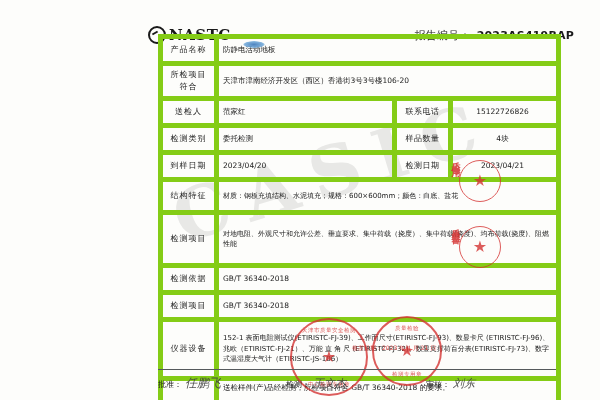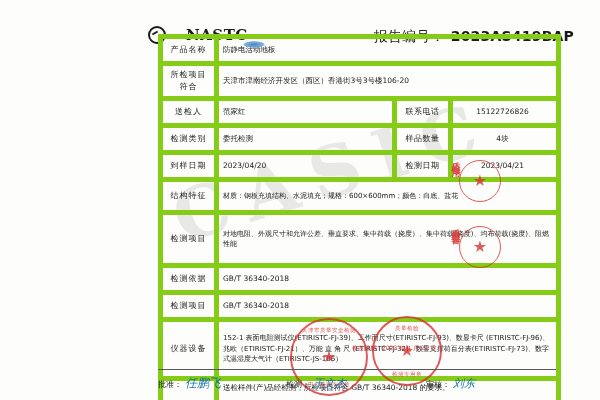--- a/index.html
+++ b/index.html
@@ -29,21 +29,21 @@
     left: 0;
     width: 600px;
     height: 32px;
   }
   .logo {
     position: absolute;
     left: 148px;
     top: 12px;
     display: flex;
     align-items: center;
-    gap: 20px;
+    gap: 3px;
   }
   .logo-mark {
     width: 14px;
     height: 14px;
     border: 2px solid #1a1a1a;
     border-radius: 50%;
     position: relative;
   }
   .logo-mark::after {
     content: "";
@@ -58,21 +58,21 @@
   .logo-text {
     font-family: "DejaVu Serif", "Liberation Serif", serif;
     font-weight: bold;
     font-size: 15px;
     letter-spacing: 0.5px;
   }
   .report-no {
     position: absolute;
     right: 26px;
     top: 14px;
-    font-size: 14px;
+    font-size: 11px;
     letter-spacing: 0.2px;
     text-align: right;
   }
   .report-no .val {
     font-weight: bold;
   }
 
   
   .tbl {
     position: absolute;
@@ -232,21 +232,21 @@
     align-items: baseline;
     white-space: nowrap;
   }
   .footer .seg.s1 { width: 128px; }
   .footer .seg.s2 { width: 130px; }
   .footer .seg.s3 { width: 140px; }
   .sig {
     font-family: "DejaVu Serif", "Liberation Serif", serif;
     font-style: italic;
     font-size: 12px;
-    color: #0369a1;
+    color: #404040;
     margin-left: 3px;
     opacity: 0.9;
   }
   .sig.small { font-size: 11px; }
   .hr-top {
     position: absolute;
     left: 158px;
     top: 369px;
     width: 398px;
     height: 1px;

